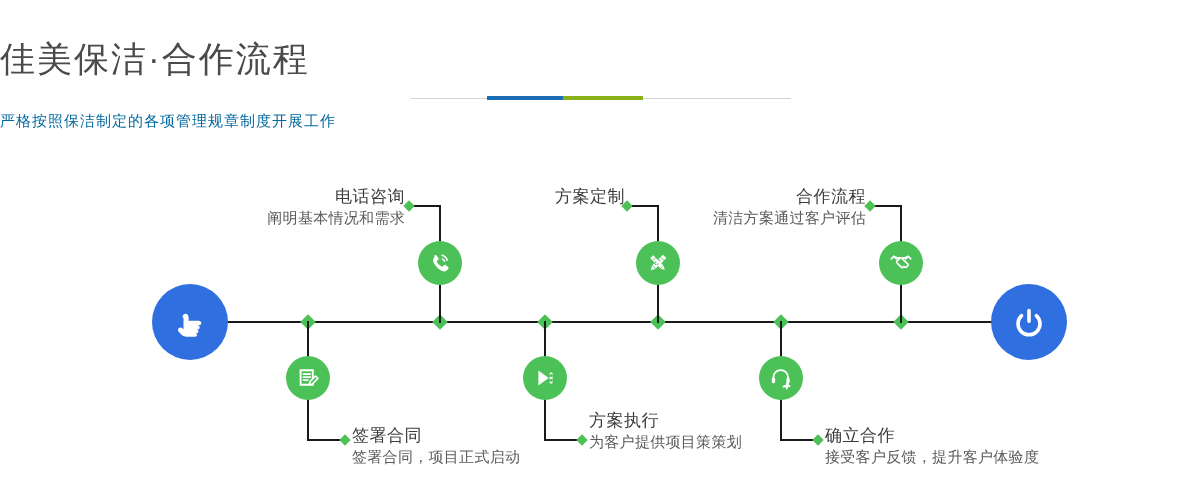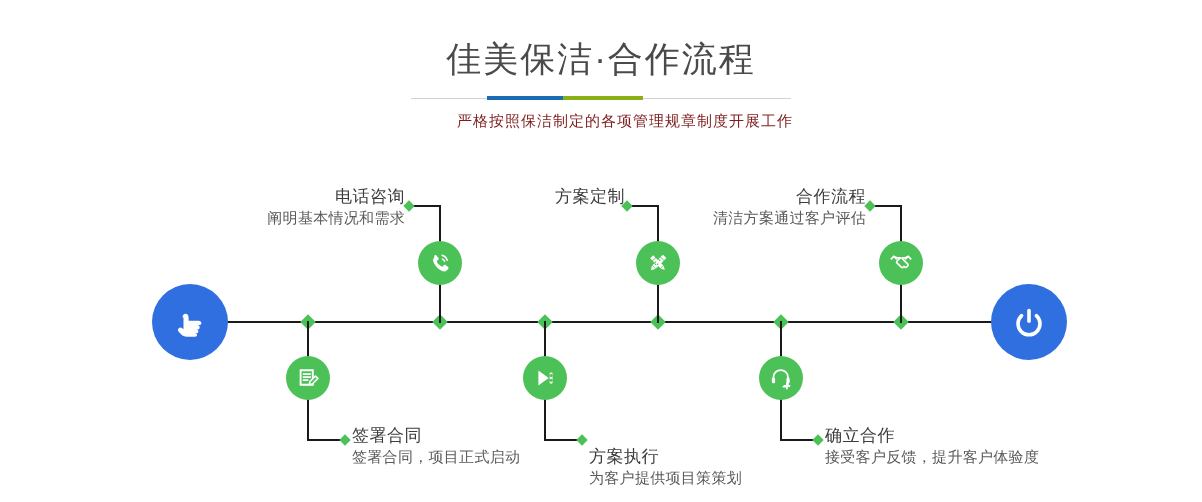--- a/index.html
+++ b/index.html
@@ -5,39 +5,39 @@
   html,body{margin:0;padding:0;}
   body{
     width:1202px;height:502px;
     background:#ffffff;
     font-family:"Liberation Sans","DejaVu Sans",sans-serif;
     overflow:hidden;
   }
   #stage{position:relative;width:1202px;height:502px;}
 
   
-  .hdr{position:absolute;left:0;top:0;width:1202px;text-align:center;}
+  .hdr{position:absolute;left:0;top:0;width:1202px;text-align:left;}
   .hdr-title{
     font-size:35px;line-height:42px;color:#4a4a4a;letter-spacing:2px;
     font-weight:400;margin-top:38px;
   }
   .hdr-rule{
     position:relative;width:380px;height:4px;margin:16px auto 0 auto;
   }
   .hdr-rule .thin{
     position:absolute;left:0;top:1.5px;width:380px;height:1px;background:#d3d3d3;
   }
   .hdr-rule .seg-a{
     position:absolute;left:76px;top:0;width:76px;height:4px;background:#1a6cb5;
   }
   .hdr-rule .seg-b{
     position:absolute;left:152px;top:0;width:80px;height:4px;background:#8ab017;
   }
   .hdr-sub{
-    font-size:15px;line-height:20px;color:#7f1d1d;margin-top:11px;letter-spacing:1px;margin-left:48px;
+    font-size:15px;line-height:20px;color:#0369a1;margin-top:11px;letter-spacing:1px;
   }
 
   
   .axis{
     position:absolute;left:170px;top:321px;width:865px;height:2px;background:#1a1a1a;
   }
   .cap{
     position:absolute;border-radius:50%;background:#2f6fe0;
     display:flex;align-items:center;justify-content:center;
   }
@@ -181,21 +181,21 @@
     <div class="bubble" style="left:523px;top:356px;">
       <span>
         <svg width="26" height="26" viewBox="0 0 26 26">
           <path fill="#ffffff" d="M6.4 5.6l10.3 7.4-10.3 7.4z"></path>
           <rect fill="#ffffff" x="17.7" y="7.4" width="2.8" height="11.2" rx="1.2"></rect>
           <circle fill="#4cc157" cx="19.1" cy="10.6" r="1.5"></circle>
           <circle fill="#4cc157" cx="19.1" cy="15.2" r="1.5"></circle>
         </svg>
       </span>
     </div>
-    <div class="lbl dn" style="left:589px;top:446px;width:300px;">
+    <div class="lbl dn" style="left:589px;top:410px;width:300px;">
       <div class="t">方案执行</div>
       <div class="d">为客户提供项目策策划</div>
     </div>
   </div>
 
   <div class="node">
     <div class="diamond" style="left:781px;top:322px;"></div>
     <div class="stem" style="left:780px;top:321px;height:119px;"></div>
     <div class="elbow-h" style="left:780px;top:439px;width:38px;"></div>
     <div class="tip" style="left:818px;top:440px;"></div>

